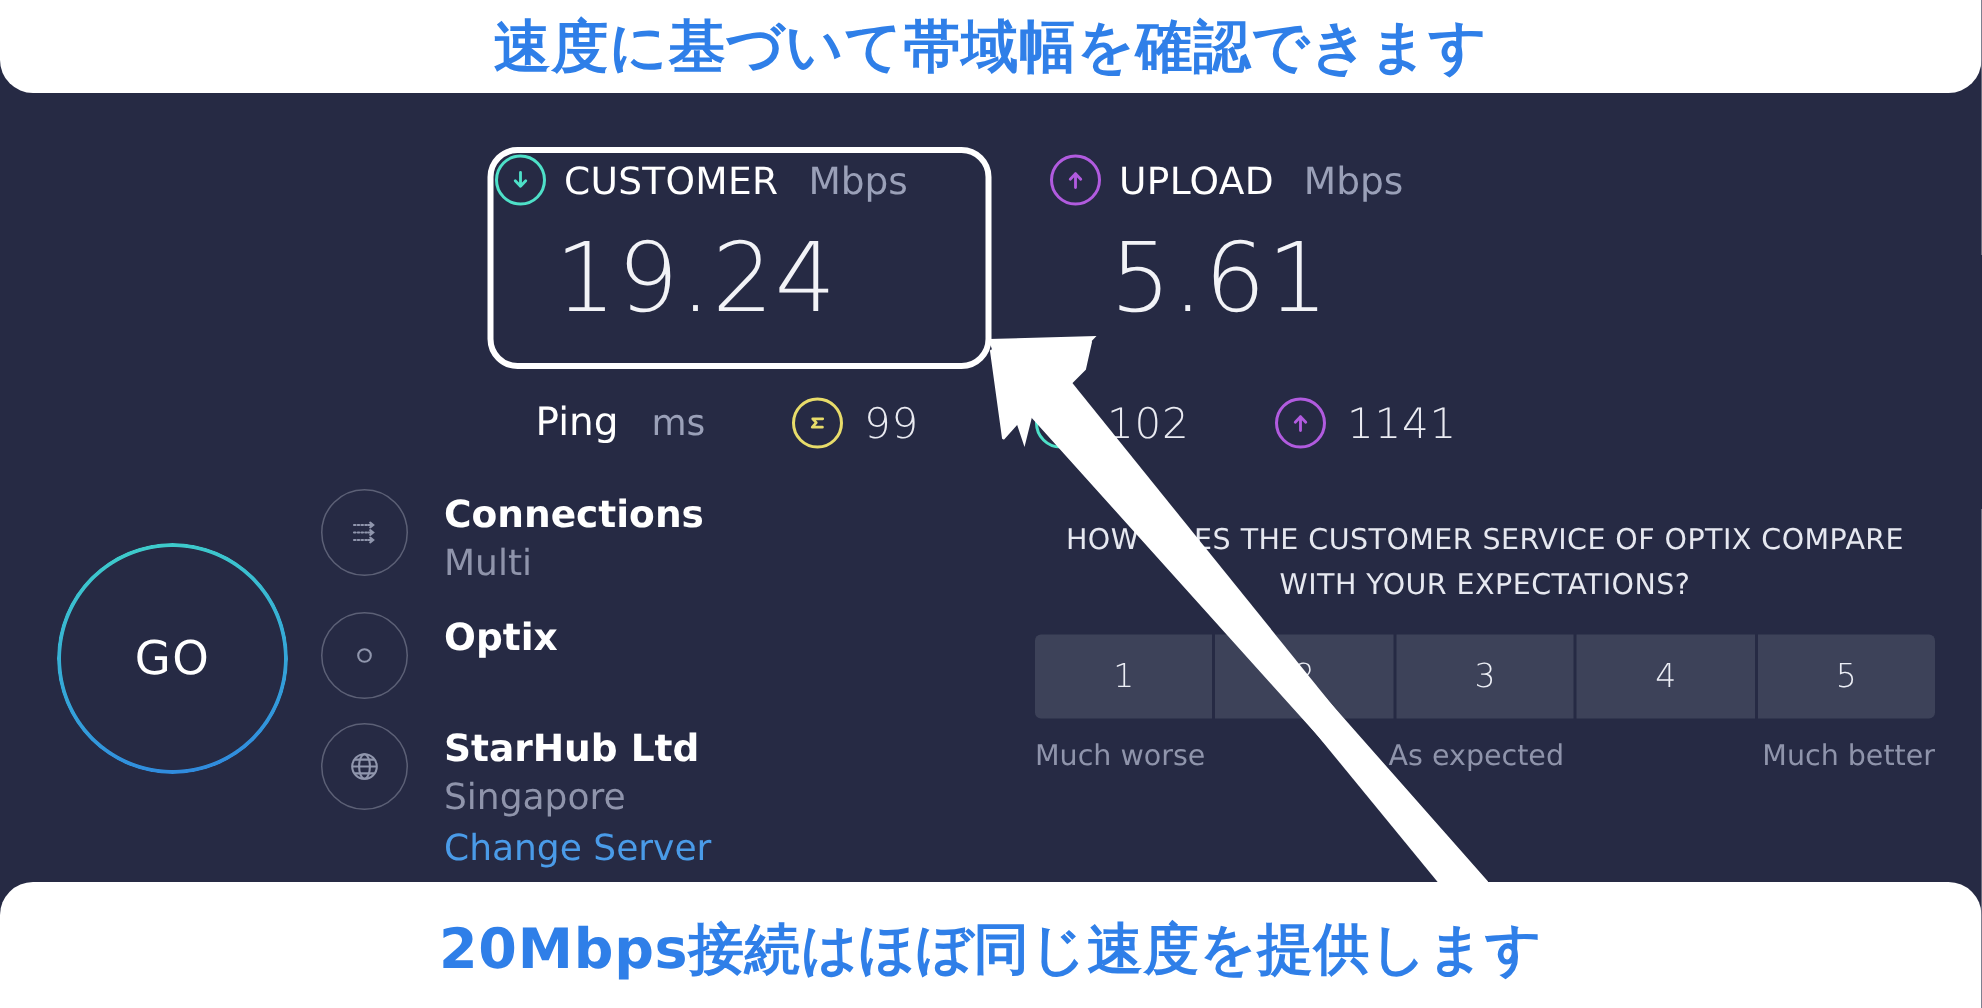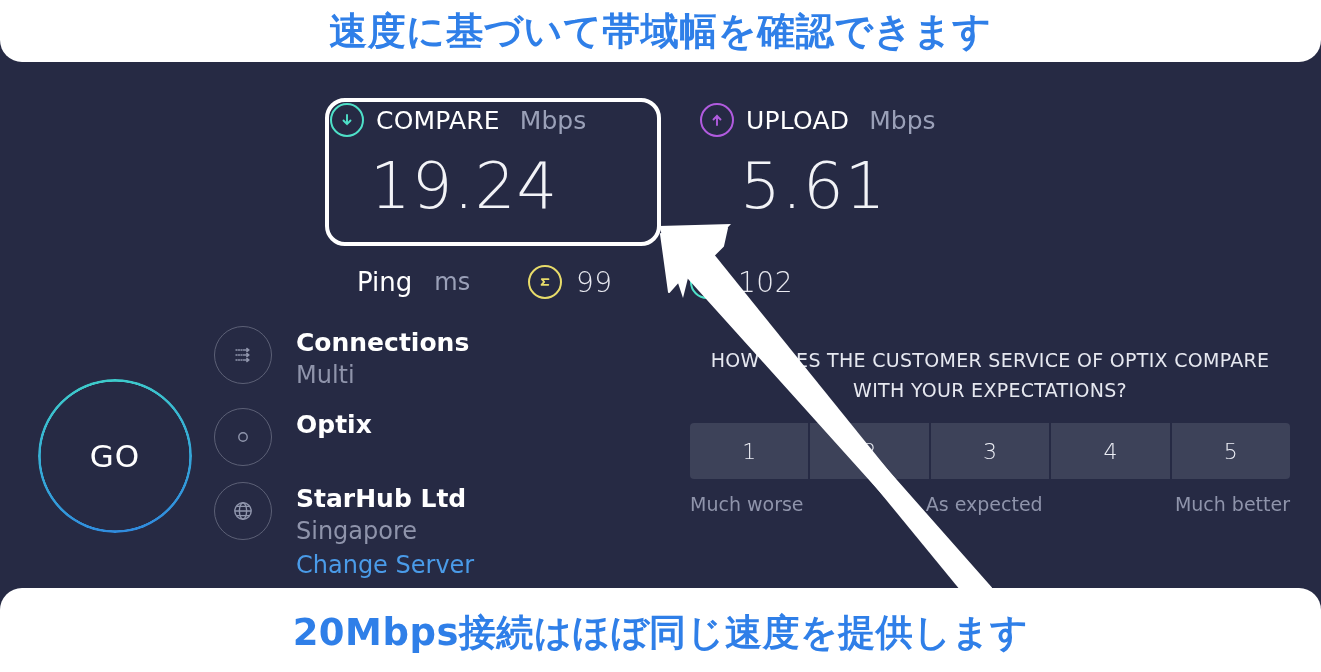--- a/index.html
+++ b/index.html
@@ -58,21 +58,21 @@
   .ping-item{position:absolute;display:flex;align-items:center;gap:14px;height:40px;}
   .ping-title{font-size:26px;color:#ffffff;}
   .ping-unit{font-size:24px;color:#9aa0b8;margin-left:8px;}
   .ping-num{font-size:28px;color:#e9eaf1;font-weight:300;letter-spacing:.5px;}
   .p-ping{left:357px;top:0;}
   .p-idle{left:528px;top:0;}
   .p-dl{left:690px;top:0;}
   .p-ul{left:850px;top:0;}
 
   
-  .go-wrap{position:absolute;left:38px;top:379px;width:154px;height:154px;}
+  .go-wrap{position:absolute;left:38px;top:362px;width:154px;height:154px;}
   .go-ring{
     position:absolute;inset:0;border-radius:50%;
     background:linear-gradient(170deg,#3fd0c9 0%,#35a7d8 55%,#2f86df 100%);
     -webkit-mask:radial-gradient(circle, transparent 0 74px, #000 74.6px);
             mask:radial-gradient(circle, transparent 0 74px, #000 74.6px);
   }
   .go-text{
     position:absolute;inset:0;display:flex;align-items:center;justify-content:center;
     font-size:31px;color:#ffffff;letter-spacing:1px;font-weight:400;
   }
@@ -135,21 +135,21 @@
 
     <div class="gauge-row">
 
       <div class="gauge gauge-dl">
         <div class="gauge-head">
           <span class="circ-icon dl-color">
             <svg width="16" height="16" viewBox="0 0 16 16">
               <path d="M8 3 L8 12 M4.5 8.5 L8 12.2 L11.5 8.5" fill="none" stroke="currentColor" stroke-width="1.9" stroke-linecap="round" stroke-linejoin="round"></path>
             </svg>
           </span>
-          <span class="gauge-label">COMPARE</span>
+          <span class="gauge-label">CUSTOMER</span>
           <span class="gauge-unit">Mbps</span>
         </div>
         <div class="gauge-value">19.24</div>
       </div>
 
       <div class="gauge gauge-ul">
         <div class="gauge-head">
           <span class="circ-icon ul-color">
             <svg width="16" height="16" viewBox="0 0 16 16">
               <path d="M8 13 L8 3.8 M4.5 7.5 L8 3.8 L11.5 7.5" fill="none" stroke="currentColor" stroke-width="1.9" stroke-linecap="round" stroke-linejoin="round"></path>
@@ -182,20 +182,28 @@
 
       <div class="ping-item p-dl">
         <span class="circ-icon dl-color">
           <svg width="16" height="16" viewBox="0 0 16 16">
             <path d="M8 3 L8 12 M4.5 8.5 L8 12.2 L11.5 8.5" fill="none" stroke="currentColor" stroke-width="1.9" stroke-linecap="round" stroke-linejoin="round"></path>
           </svg>
         </span>
         <span class="ping-num">102</span>
       </div>
 
+      <div class="ping-item p-ul">
+        <span class="circ-icon ul-color">
+          <svg width="16" height="16" viewBox="0 0 16 16">
+            <path d="M8 13 L8 3.8 M4.5 7.5 L8 3.8 L11.5 7.5" fill="none" stroke="currentColor" stroke-width="1.9" stroke-linecap="round" stroke-linejoin="round"></path>
+          </svg>
+        </span>
+        <span class="ping-num">1141</span>
+      </div>
     </div>
 
     <div class="go-wrap">
       <div class="go-ring"></div>
       <div class="go-text">GO</div>
     </div>
 
     <div class="info">
 
       <div class="info-row">

